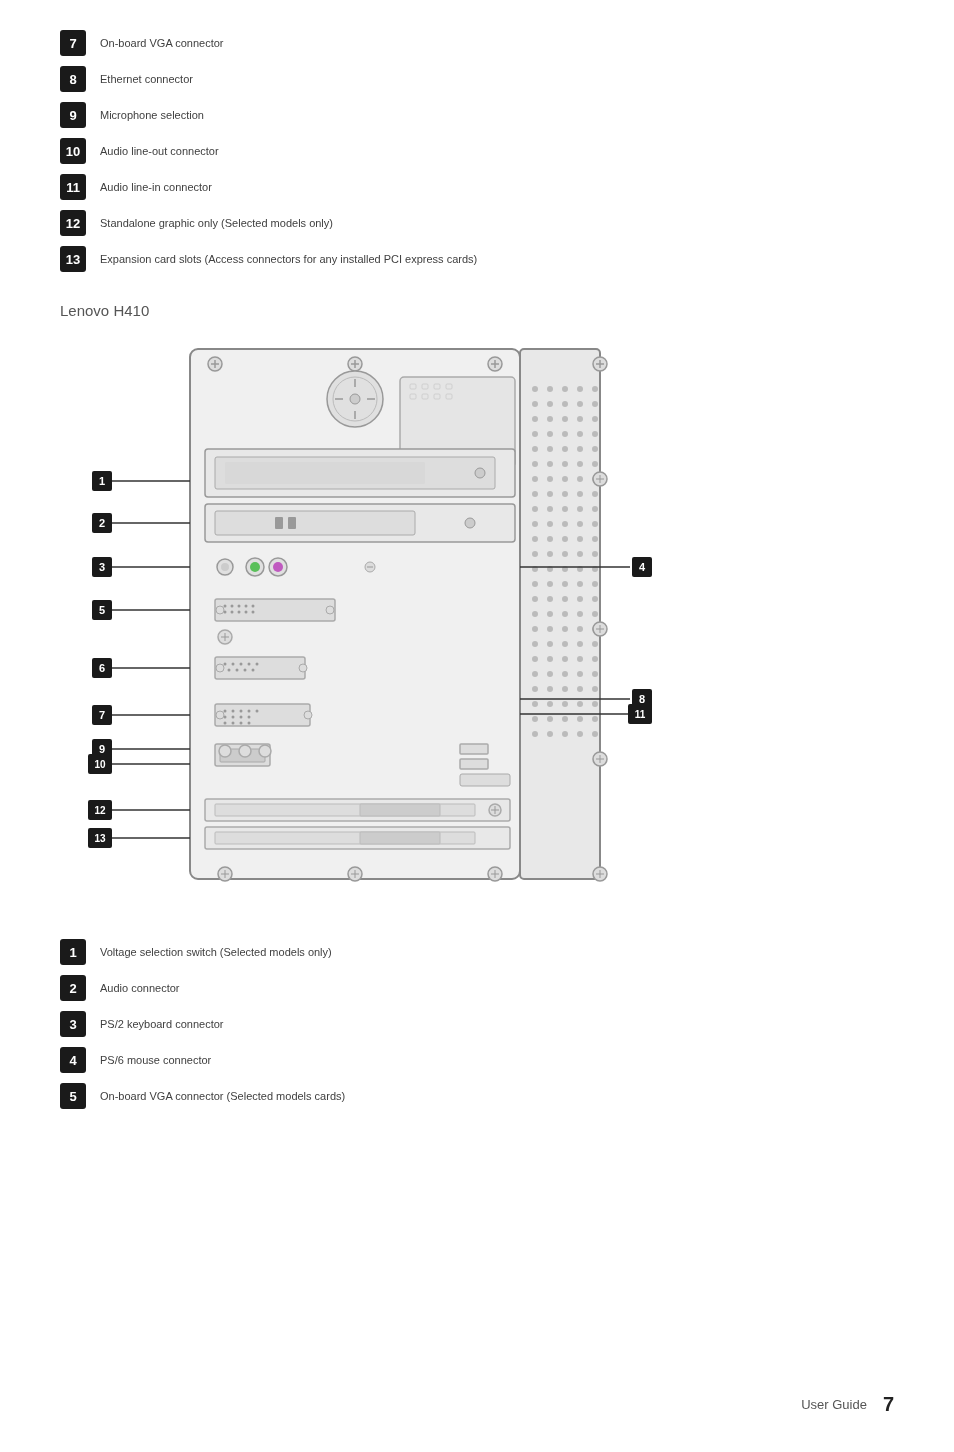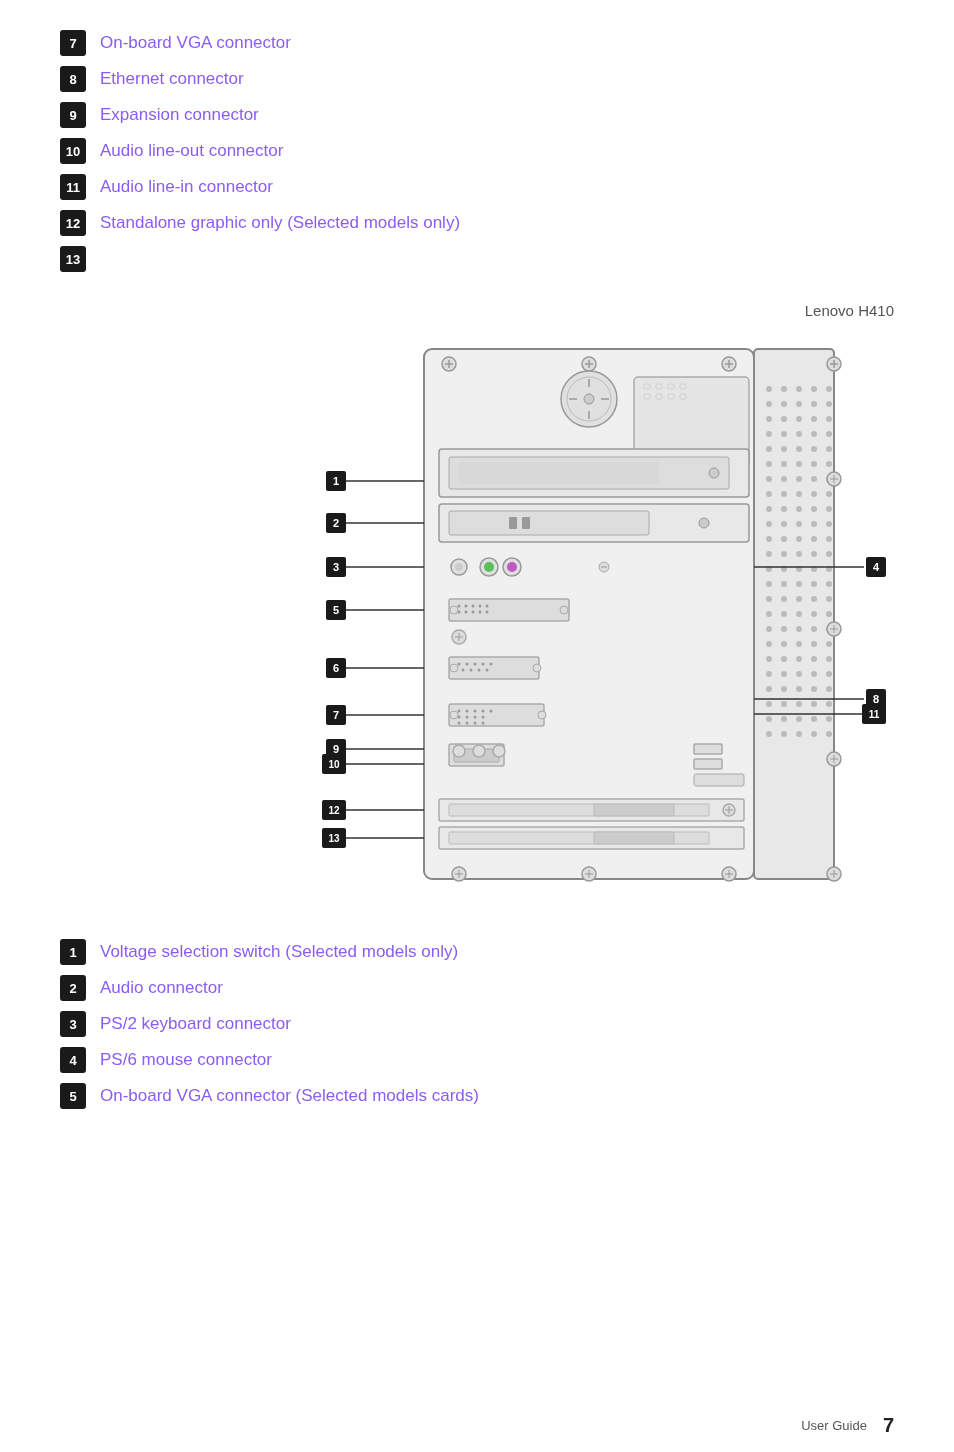--- a/index.html
+++ b/index.html
@@ -38,29 +38,29 @@
       background: #1a1a1a;
       color: #fff;
       font-size: 13px;
       font-weight: bold;
       border-radius: 3px;
       margin-right: 14px;
       flex-shrink: 0;
       padding: 0 3px;
     }
     .list-text {
-      font-size: 17px;
-      color: #8b5cf6;
+      font-size: 11px;
+      color: #404040;
     }
 
     
     .diagram-section {
       display: flex;
       flex-direction: column;
-      align-items: flex-end;
+      align-items: flex-start;
       margin: 20px 0 30px 0;
     }
     .diagram-title {
       font-size: 15px;
       color: #555;
       margin-bottom: 10px;
       text-align: center;
     }
     .diagram-container {
       position: relative;
@@ -69,21 +69,21 @@
     }
 
     
     .bottom-list {
       margin-top: 20px;
     }
 
     
     .footer {
       position: absolute;
-      bottom: 15px;
+      bottom: 36px;
       right: 60px;
       font-size: 13px;
       color: #555;
       display: flex;
       align-items: center;
       gap: 16px;
       margin-top: 16px;
     }
     .footer-page {
       font-size: 20px;
@@ -100,36 +100,37 @@
     <div class="list-item">
       <span class="badge">7</span>
       <span class="list-text">On-board VGA connector</span>
     </div>
     <div class="list-item">
       <span class="badge">8</span>
       <span class="list-text">Ethernet connector</span>
     </div>
     <div class="list-item">
       <span class="badge">9</span>
-      <span class="list-text">Expansion connector</span>
+      <span class="list-text">Microphone selection</span>
     </div>
     <div class="list-item">
       <span class="badge">10</span>
       <span class="list-text">Audio line-out connector</span>
     </div>
     <div class="list-item">
       <span class="badge">11</span>
       <span class="list-text">Audio line-in connector</span>
     </div>
     <div class="list-item">
       <span class="badge">12</span>
       <span class="list-text">Standalone graphic only (Selected models only)</span>
     </div>
     <div class="list-item">
       <span class="badge">13</span>
+      <span class="list-text">Expansion card slots (Access connectors for any installed PCI express cards)</span>
     </div>
   </div>
 
   <div class="diagram-section">
     <div class="diagram-title">Lenovo H410</div>
     <div class="diagram-container">
       <svg viewBox="0 0 600 580" xmlns="http://www.w3.org/2000/svg">
 
         <rect x="130" y="20" width="330" height="530" rx="8" ry="8" fill="#f0f0f0" stroke="#888" stroke-width="2"></rect>
 

